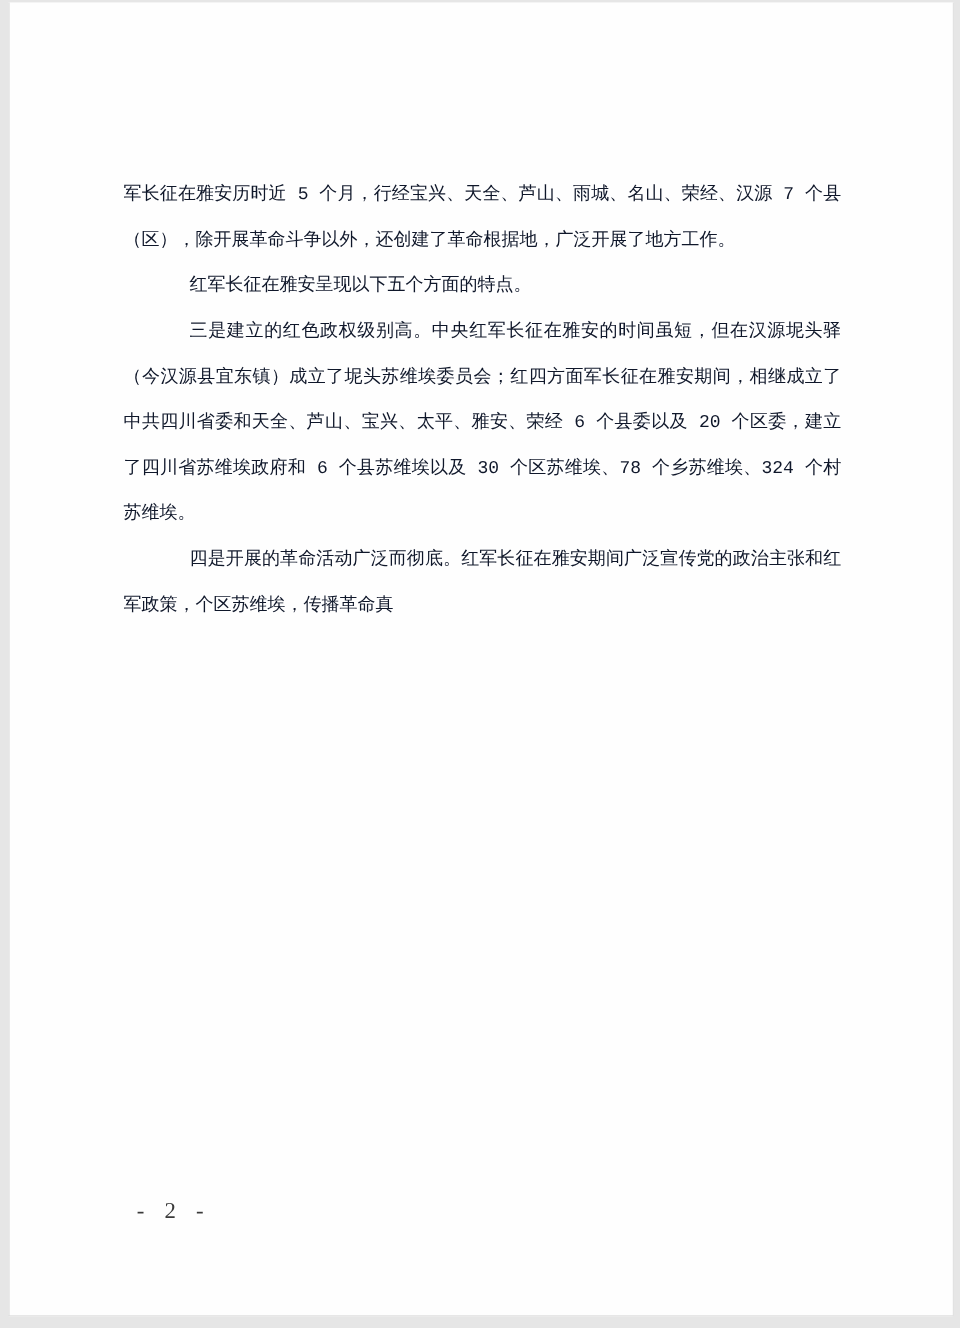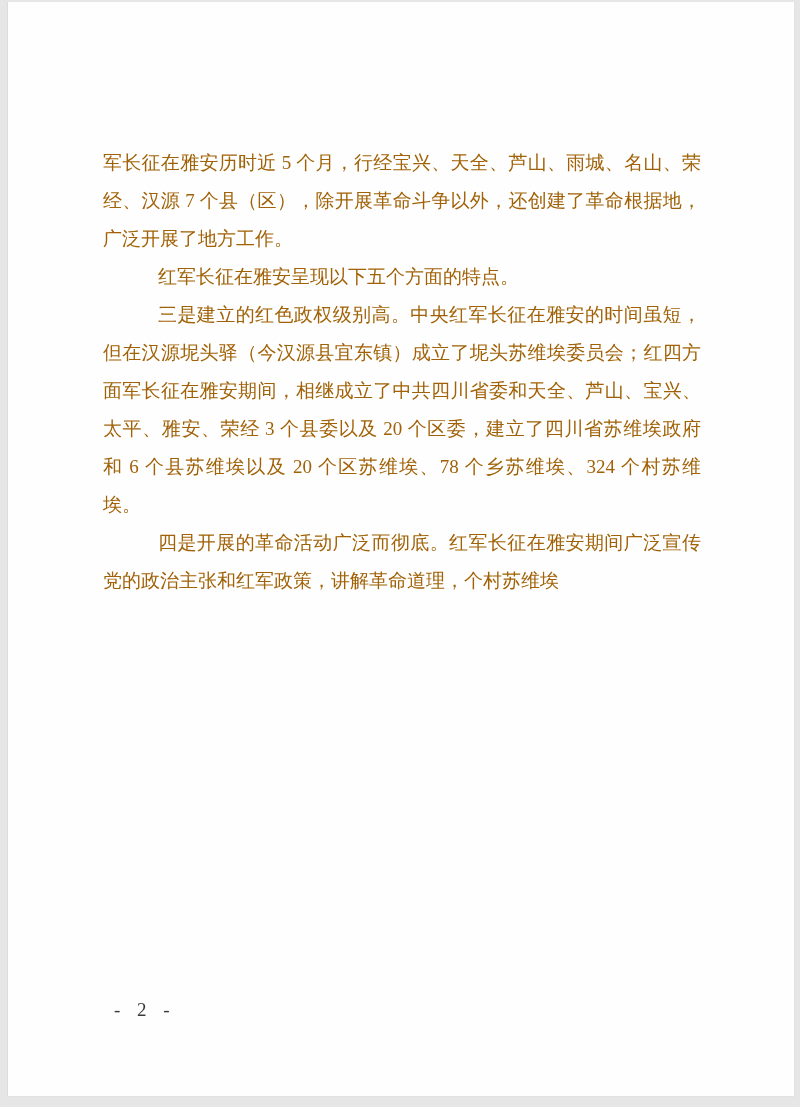--- a/index.html
+++ b/index.html
@@ -29,26 +29,27 @@
     border-bottom: 1px solid #e2e2e2;
   }
   .content {
     position: absolute;
     left: 95px;
     top: 142px;
     width: 598px;
   }
   .content p {
     margin: 0;
-    font-size: 19px;
+    font-size: 15px;
     line-height: 38px;
     letter-spacing: 0px;
-    color: #a16207;
+    color: #0f172a;
     text-align: justify;
     text-justify: inter-ideograph;
+    font-family: Liberation Mono, monospace;
   }
   .content p.indent {
     text-indent: 55px;
   }
   .page-number {
     position: absolute;
     left: 106px;
     top: 997px;
     font-size: 19px;
     letter-spacing: 4px;
@@ -57,18 +58,18 @@
   }
 </style>
 </head>
 <body>
 
 <div class="scan-wrap">
   <div class="scan-page">
     <div class="content">
       <p>军长征在雅安历时近 5 个月，行经宝兴、天全、芦山、雨城、名山、荣经、汉源 7 个县（区），除开展革命斗争以外，还创建了革命根据地，广泛开展了地方工作。</p>
       <p class="indent">红军长征在雅安呈现以下五个方面的特点。</p>
-      <p class="indent">三是建立的红色政权级别高。中央红军长征在雅安的时间虽短，但在汉源坭头驿（今汉源县宜东镇）成立了坭头苏维埃委员会；红四方面军长征在雅安期间，相继成立了中共四川省委和天全、芦山、宝兴、太平、雅安、荣经 3 个县委以及 20 个区委，建立了四川省苏维埃政府和 6 个县苏维埃以及 20 个区苏维埃、78 个乡苏维埃、324 个村苏维埃。</p>
-      <p class="indent">四是开展的革命活动广泛而彻底。红军长征在雅安期间广泛宣传党的政治主张和红军政策，讲解革命道理，个村苏维埃</p>
+      <p class="indent">三是建立的红色政权级别高。中央红军长征在雅安的时间虽短，但在汉源坭头驿（今汉源县宜东镇）成立了坭头苏维埃委员会；红四方面军长征在雅安期间，相继成立了中共四川省委和天全、芦山、宝兴、太平、雅安、荣经 6 个县委以及 20 个区委，建立了四川省苏维埃政府和 6 个县苏维埃以及 30 个区苏维埃、78 个乡苏维埃、324 个村苏维埃。</p>
+      <p class="indent">四是开展的革命活动广泛而彻底。红军长征在雅安期间广泛宣传党的政治主张和红军政策，个区苏维埃，传播革命真</p>
     </div>
     <div class="page-number">- 2 -</div>
   </div>
 </div>
 
 </body></html>

